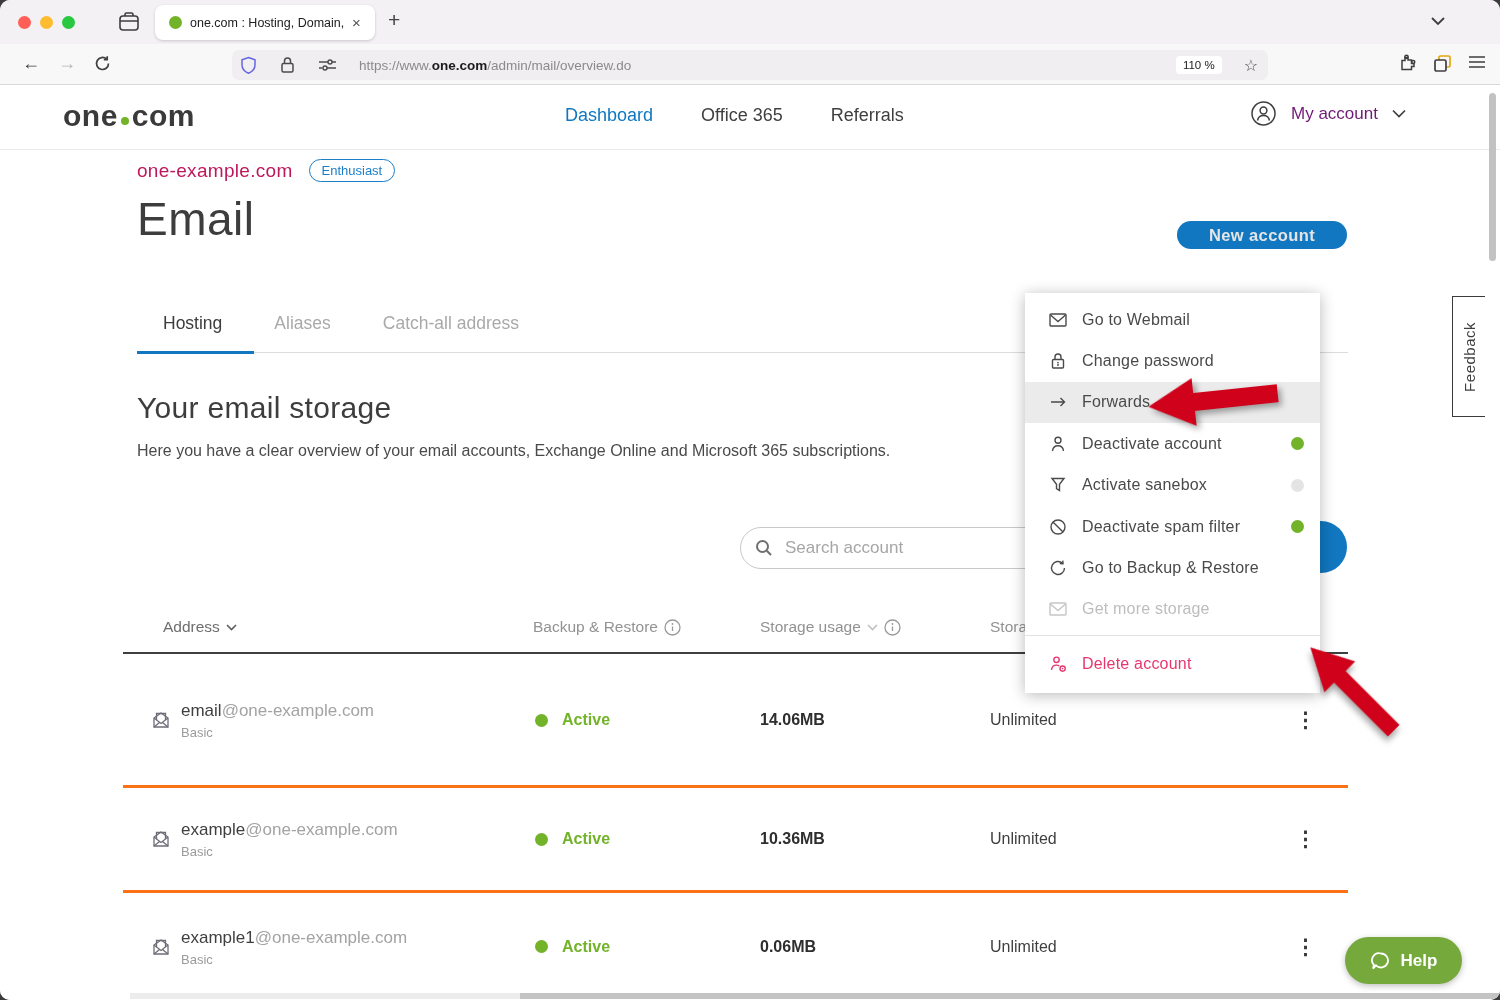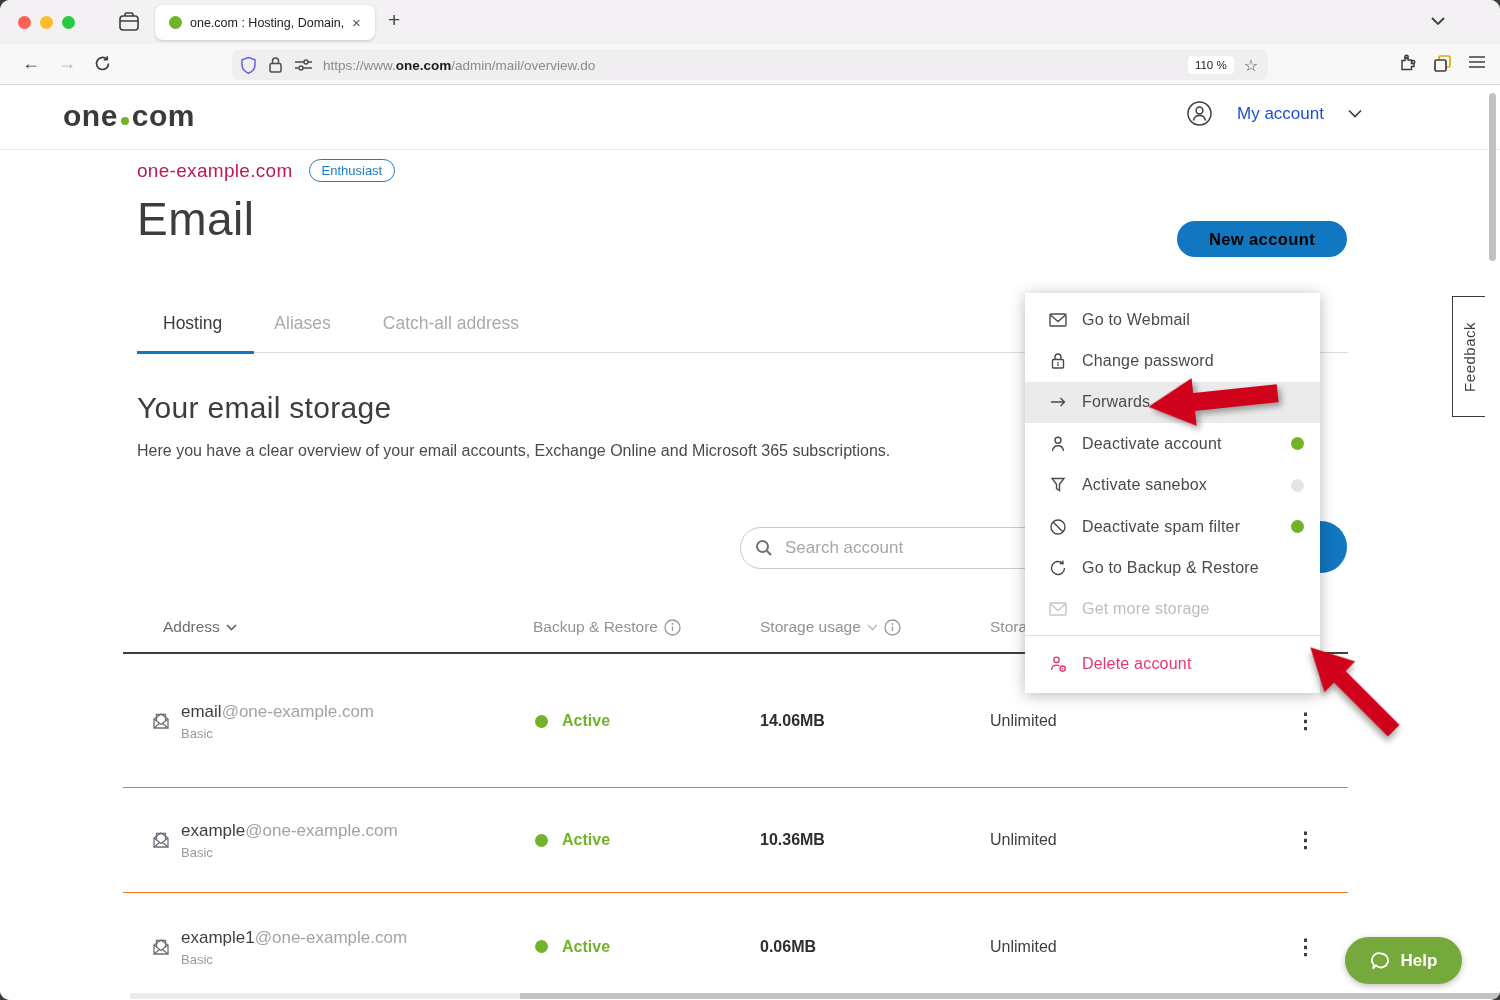--- a/index.html
+++ b/index.html
@@ -15,42 +15,42 @@
   .sidebar-ic{position:absolute;left:118px;top:12px;}
   .tab{position:absolute;left:155px;top:5px;width:220px;height:35px;background:#fff;border-radius:8px;box-shadow:0 1px 3px rgba(0,0,0,.18);display:flex;align-items:center;padding:0 8px;}
   .favicon{width:13px;height:13px;border-radius:50%;background:#72b32a;flex:0 0 13px;margin:0 8px 0 6px;}
   .tab-title{font-size:12.5px;color:#202020;white-space:nowrap;overflow:hidden;width:158px;}
   .tab-close{font-size:15px;color:#555;margin-left:4px;cursor:default;}
   .newtab{position:absolute;left:388px;top:8px;font-size:21px;color:#444;font-weight:300;}
   .tabs-chevron{position:absolute;left:1430px;top:15px;}
 
   .toolbar{position:absolute;left:0;top:44px;width:1500px;height:41px;background:#f9f8f9;border-bottom:1px solid #d9d7d9;}
   .navbtn{position:absolute;top:9px;font-size:18px;color:#3e3e3e;}
-  .urlbar{position:absolute;left:232px;top:6px;width:1036px;height:30px;background:#f0eef0;border-radius:7px;display:flex;align-items:center;padding:0 8px;}
+  .urlbar{position:absolute;left:232px;top:6px;width:1036px;height:30px;background:#f0eef0;border-radius:7px;display:flex;align-items:center;padding:0 8px;gap:12px;}
   .url-text{font-size:13.5px;color:#8b8b8b;margin-left:10px;flex:1;white-space:nowrap;overflow:hidden;}
   .url-text b{color:#1b1b1b;font-weight:700;}
   .zoom-badge{background:#fff;border-radius:4px;font-size:11.5px;color:#222;padding:3px 7px;margin-right:10px;}
   .star{font-size:16px;color:#4c4c4c;margin-right:2px;}
   .tb-right{position:absolute;top:10px;}
 
   
   .site{position:absolute;left:0;top:85px;width:1500px;height:915px;background:#fff;}
   .site-header{position:absolute;left:0;top:0;width:1500px;height:65px;border-bottom:1px solid #ebebeb;background:#fff;}
   .logo{position:absolute;left:63px;top:14px;font-size:30px;font-weight:700;color:#3a3a3a;letter-spacing:.5px;}
   .logo .dot{display:inline-block;width:8px;height:8px;border-radius:50%;background:#72b32a;margin:0 3px 1px 3px;}
   .main-nav{position:absolute;left:565px;top:20px;display:flex;gap:48px;font-size:18px;color:#3f3f3f;}
   .main-nav .active{color:#1177c0;}
-  .account{position:absolute;left:1186px;top:15px;display:flex;align-items:center;gap:24px;font-size:17px;color:#1d4ed8;}
+  .account{position:absolute;left:1250px;top:15px;display:flex;align-items:center;gap:14px;font-size:17px;color:#701a75;}
 
   
   .domain-row{position:absolute;left:137px;top:74px;display:flex;align-items:center;gap:16px;}
   .domain-name{font-size:19px;color:#be185d;letter-spacing:.3px;}
   .plan-badge{font-size:13px;color:#1c7ec5;border:1px solid #1c7ec5;border-radius:12px;padding:3px 12px;}
   .page-title{position:absolute;left:137px;top:107px;font-size:46px;color:#3d3d3d;letter-spacing:.5px;}
-  .btn-new{position:absolute;left:1177px;top:136px;width:170px;height:36px;border-radius:22px;background:#1177c0;color:#000000;font-size:16.5px;font-weight:700;border:none;letter-spacing:.4px;}
+  .btn-new{position:absolute;left:1177px;top:136px;width:170px;height:28px;border-radius:22px;background:#1177c0;color:#e5e5e5;font-size:16.5px;font-weight:700;border:none;letter-spacing:.4px;}
 
   .tabs-row{position:absolute;left:137px;top:228px;width:1211px;border-bottom:1px solid #dcdcdc;display:flex;gap:52px;padding:0 0 18px 26px;font-size:17.5px;}
   .tabs-row .tab-item{color:#a9a9a9;}
   .tabs-row .tab-item.on{color:#3c3c3c;}
   .tab-underline{position:absolute;left:137px;top:266px;width:117px;height:3px;background:#1177c0;}
 
   .section-title{position:absolute;left:137px;top:306px;font-size:30px;color:#3d3d3d;letter-spacing:.3px;}
   .section-desc{position:absolute;left:137px;top:357px;font-size:16px;color:#4a4a4a;}
 
   .search-pill{position:absolute;left:740px;top:442px;width:330px;height:42px;border:1px solid #c9c9c9;border-radius:21px;display:flex;align-items:center;padding:6px 14px;background:#fff;z-index:1;}
@@ -59,21 +59,21 @@
   .blue-stub{position:absolute;left:1240px;top:436px;width:107px;height:52px;border-radius:26px;background:#1177c0;z-index:1;}
 
   
   .thead{position:absolute;left:123px;top:512px;width:1225px;height:57px;border-bottom:2px solid #3f3f3f;font-size:15.5px;color:#929292;}
   .thead .hc{position:absolute;bottom:16px;display:flex;align-items:center;gap:6px;}
   .h-addr{left:40px;color:#6e6e6e;}
   .h-backup{left:410px;}
   .h-usage{left:637px;}
   .h-limit{left:867px;}
   .row{position:absolute;left:123px;width:1225px;}
-  .row.b{border-bottom:1px solid #f97316;}
+  .row.b{border-bottom:3px solid #f97316;}
   .r1{top:570px;height:133px;}
   .r2{top:703px;height:105px;}
   .r3{top:808px;height:107px;}
   .cell{position:absolute;top:50%;transform:translateY(-50%);}
   .c-icon{left:28px;}
   .c-addr{left:58px;}
   .addr-line{font-size:17px;color:#3f3f3f;}
   .addr-line .dom{color:#a3a3a3;}
   .addr-plan{font-size:13px;color:#9b9b9b;margin-top:4px;}
   .c-status{left:412px;display:flex;align-items:center;gap:14px;}
@@ -186,20 +186,25 @@
       <svg width="18" height="16" viewBox="0 0 18 16" stroke="#3e3e3e" stroke-width="1.7">
           <path d="M1 3h16M1 8h16M1 13h16"></path>
         </svg>
     </div>
   </div>
 
   <div class="site">
 
     <div class="site-header">
       <div class="logo"><span>one</span><span class="dot"></span><span>com</span></div>
+      <div class="main-nav">
+        <span class="active">Dashboard</span>
+        <span>Office 365</span>
+        <span>Referrals</span>
+      </div>
       <div class="account">
         <svg width="27" height="27" viewBox="0 0 27 27" fill="none" stroke="#3f3f3f" stroke-width="1.5">
           <circle cx="13.5" cy="13.5" r="11.5"></circle>
             <circle cx="13.5" cy="10.5" r="3.4"></circle>
             <path d="M7.5 20.5c.6-3.4 3-5 6-5s5.4 1.6 6 5"></path>
         </svg>
         <span>My account</span>
         <svg width="14" height="9" viewBox="0 0 14 9" fill="none" stroke="#3f3f3f" stroke-width="1.7">
             <path d="M1 1.5l6 6 6-6"></path>
           </svg>

